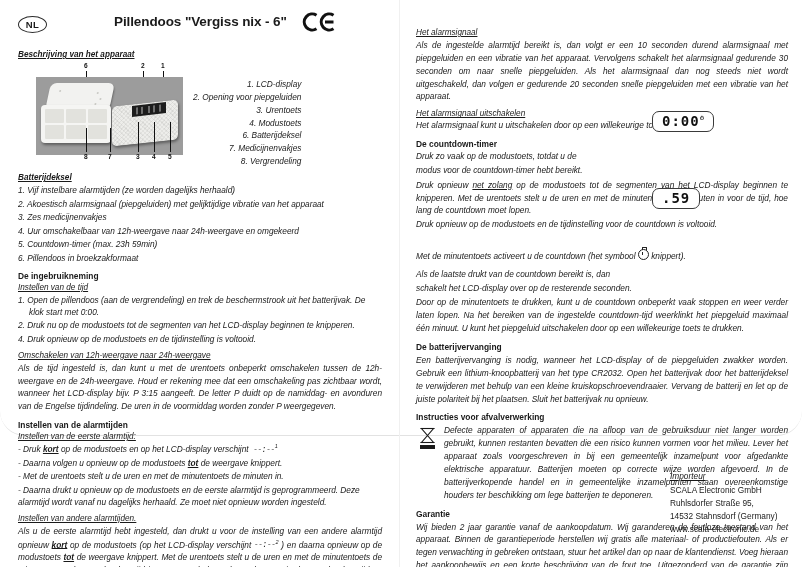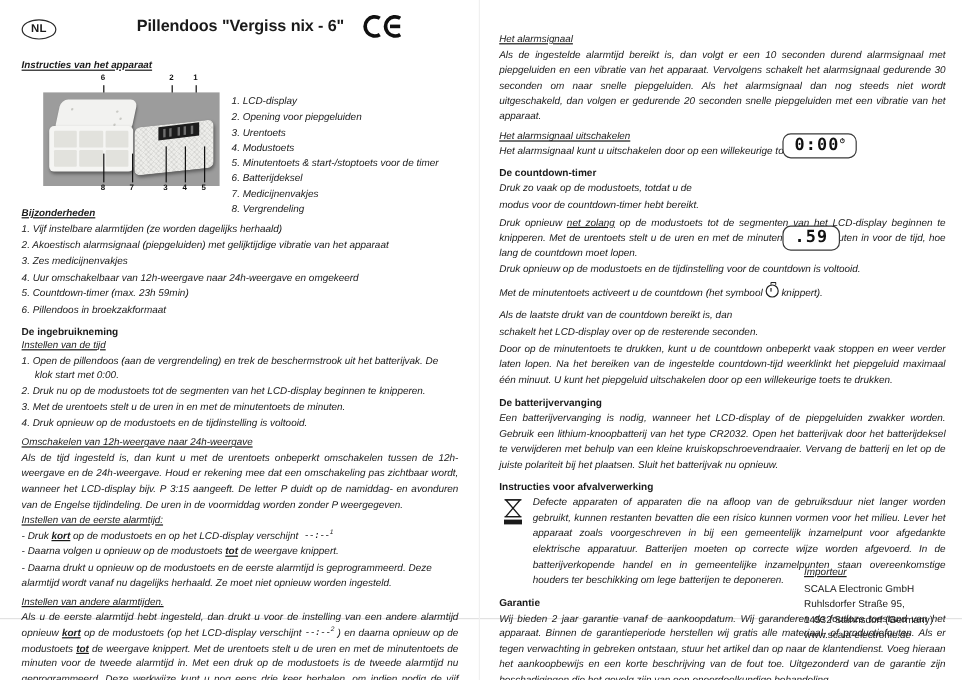--- a/index.html
+++ b/index.html
@@ -10,24 +10,25 @@
   body {
     width: 802px;
     height: 567px;
     font-family: "Liberation Sans", sans-serif;
     color: #1a1a1a;
     overflow: hidden;
     position: relative;
   }
   .page {
     width: 802px;
-    height: 516px;
+    height: 436px;
     position: relative;
     box-sizing: border-box;
     border-bottom: 1px solid #e2e2e2;
+    border-radius: 25px;
   }
   .col {
     position: absolute;
     top: 0;
     box-sizing: border-box;
   }
   .col-left {
     left: 0;
     width: 398px;
     padding: 14px 16px 0 18px;
@@ -220,20 +221,21 @@
     top: 16px;
     margin: 0;
     padding: 0;
     list-style: none;
   }
   .legend li {
     font-size: 8.3px;
     line-height: 1.55;
     margin: 0;
     white-space: nowrap;
+    text-align: right;
   }
 
   
   .lcd-fig {
     display: inline-block;
     border: 1.6px solid #3a3a3a;
     border-radius: 7px;
     padding: 1px 9px 2px 9px;
     background: #fff;
     font-family: "DejaVu Sans Mono", monospace;
@@ -334,21 +336,21 @@
       <div class="doc-title">Pillendoos "Vergiss nix - 6"</div>
       <div class="ce-mark">
         <svg width="36" height="20" viewBox="0 0 36 20">
           <path d="M14.5 3.2 A8 8 0 1 0 14.5 16.8" fill="none" stroke="#111" stroke-width="3.1"></path>
           <path d="M31.5 3.2 A8 8 0 1 0 31.5 16.8" fill="none" stroke="#111" stroke-width="3.1"></path>
           <rect x="23" y="8.5" width="8.5" height="3" fill="#111"></rect>
         </svg>
       </div>
     </div>
 
-    <div class="ital-head">Instructies van het apparaat</div>
+    <div class="ital-head">Beschrijving van het apparaat</div>
 
     <div class="photo-block">
 
       <div class="callout" style="left:66px; top:0px;">6</div>
       <div class="callout" style="left:123px; top:0px;">2</div>
       <div class="callout" style="left:143px; top:0px;">1</div>
       <div class="leader" style="left:68px; top:9px; height:25px;"></div>
       <div class="leader" style="left:125px; top:9px; height:42px;"></div>
       <div class="leader" style="left:145px; top:9px; height:30px;"></div>
 
@@ -388,53 +390,53 @@
       <div class="callout" style="left:90px; top:91px;">7</div>
       <div class="callout" style="left:118px; top:91px;">3</div>
       <div class="callout" style="left:134px; top:91px;">4</div>
       <div class="callout" style="left:150px; top:91px;">5</div>
 
       <ul class="legend">
         <li>1. LCD-display</li>
         <li>2. Opening voor piepgeluiden</li>
         <li>3. Urentoets</li>
         <li>4. Modustoets</li>
-        <li>5. Minutentoets &amp; start-/stoptoets voor de timer</li>
         <li>6. Batterijdeksel</li>
         <li>7. Medicijnenvakjes</li>
         <li>8. Vergrendeling</li>
       </ul>
     </div>
 
-    <div class="ital-head" style="margin-top:4px;">Bijzonderheden</div>
+    <div class="ital-head" style="margin-top:4px;">Batterijdeksel</div>
     <ul class="numlist">
       <li>1. Vijf instelbare alarmtijden (ze worden dagelijks herhaald)</li>
       <li>2. Akoestisch alarmsignaal (piepgeluiden) met gelijktijdige vibratie van het apparaat</li>
       <li>3. Zes medicijnenvakjes</li>
       <li>4. Uur omschakelbaar van 12h-weergave naar 24h-weergave en omgekeerd</li>
       <li>5. Countdown-timer (max. 23h 59min)</li>
       <li>6. Pillendoos in broekzakformaat</li>
     </ul>
 
     <h2 class="sect">De ingebruikneming</h2>
     <div class="ital-head-light" style="margin-top:1px;">Instellen van de tijd</div>
     <ul class="numlist">
       <li>1. Open de pillendoos (aan de vergrendeling) en trek de beschermstrook uit het batterijvak. De klok start met 0:00.</li>
       <li>2. Druk nu op de modustoets tot de segmenten van het LCD-display beginnen te knipperen.</li>
-      <li>3. Met de urentoets stelt u de uren in en met de minutentoets de minuten.</li>
       <li>4. Druk opnieuw op de modustoets en de tijdinstelling is voltooid.</li>
     </ul>
 
     <div class="ital-head-light">Omschakelen van 12h-weergave naar 24h-weergave</div>
     <p class="just">Als de tijd ingesteld is, dan kunt u met de urentoets onbeperkt omschakelen tussen de 12h-weergave en de 24h-weergave. Houd er rekening mee dat een omschakeling pas zichtbaar wordt, wanneer het LCD-display bijv. P 3:15 aangeeft. De letter P duidt op de namiddag- en avonduren van de Engelse tijdindeling. De uren in de voormiddag worden zonder P weergegeven.</p>
 
+    <h2 class="sect">Instellen van de alarmtijden</h2>
     <div class="ital-head-light" style="margin-top:1px;">Instellen van de eerste alarmtijd:</div>
     <ul class="dashlist">
       <li><span>- Druk </span><b class="ub">kort</b><span> op de modustoets en op het LCD-display verschijnt</span>&nbsp;&nbsp;<span class="bell-seg">--:--</span><span class="alarm-sup">1</span></li>
       <li><span>- Daarna volgen u opnieuw op de modustoets </span><b class="ub">tot</b><span> de weergave knippert.</span></li>
+      <li>- Met de urentoets stelt u de uren en met de minutentoets de minuten in.</li>
       <li>- Daarna drukt u opnieuw op de modustoets en de eerste alarmtijd is geprogrammeerd. Deze alarmtijd wordt vanaf nu dagelijks herhaald. Ze moet niet opnieuw worden ingesteld.</li>
     </ul>
 
     <div class="ital-head-light">Instellen van andere alarmtijden.</div>
     <p class="just"><span>Als u de eerste alarmtijd hebt ingesteld, dan drukt u voor de instelling van een andere alarmtijd opnieuw </span><b class="ub">kort</b><span> op de modustoets (op het LCD-display verschijnt </span><span class="bell-seg">--:--</span><span class="alarm-sup">2</span><span> ) en daarna opnieuw op de modustoets </span><b class="ub">tot</b><span> de weergave knippert. Met de urentoets stelt u de uren en met de minutentoets de minuten voor de tweede alarmtijd in. Met een druk op de modustoets is de tweede alarmtijd nu geprogrammeerd. Deze werkwijze kunt u nog eens drie keer herhalen, om indien nodig de vijf alarmtijden allemaal te programmeren. Met de modustoets schakelt u verder naar de tijdweergave.</span></p>
 
   </div>
 
   <div class="col col-right">
 
@@ -442,21 +444,21 @@
     <p class="just">Als de ingestelde alarmtijd bereikt is, dan volgt er een 10 seconden durend alarmsignaal met piepgeluiden en een vibratie van het apparaat. Vervolgens schakelt het alarmsignaal gedurende 30 seconden om naar snelle piepgeluiden. Als het alarmsignaal dan nog steeds niet wordt uitgeschakeld, dan volgen er gedurende 20 seconden snelle piepgeluiden met een vibratie van het apparaat.</p>
 
     <div class="ital-head-light">Het alarmsignaal uitschakelen</div>
     <p>Het alarmsignaal kunt u uitschakelen door op een willekeurige toets te drukken.</p>
 
     <h2 class="sect">De countdown-timer</h2>
     <p>Druk zo vaak op de modustoets, totdat u de</p>
     <p>modus voor de countdown-timer hebt bereikt.</p>
     <p class="just"><span>Druk opnieuw </span><u class="u">net zolang</u><span> op de modustoets tot de segmenten van het LCD-display beginnen te knipperen. Met de urentoets stelt u de uren en met de minutentoets de minuten in voor de tijd, hoe lang de countdown moet lopen.</span></p>
     <p>Druk opnieuw op de modustoets en de tijdinstelling voor de countdown is voltooid.</p>
-    <p style="margin-top:6px;"><span>Met de minutentoets activeert u de countdown (het symbool</span> <span class="timer-glyph"></span> <span>knippert).</span></p>
+    <p style="margin-top:18px;"><span>Met de minutentoets activeert u de countdown (het symbool</span> <span class="timer-glyph"></span> <span>knippert).</span></p>
     <p style="margin-top:6px;">Als de laatste drukt van de countdown bereikt is, dan</p>
     <p>schakelt het LCD-display over op de resterende seconden.</p>
     <p class="just">Door op de minutentoets te drukken, kunt u de countdown onbeperkt vaak stoppen en weer verder laten lopen. Na het bereiken van de ingestelde countdown-tijd weerklinkt het piepgeluid maximaal één minuut. U kunt het piepgeluid uitschakelen door op een willekeurige toets te drukken.</p>
 
     <h2 class="sect">De batterijvervanging</h2>
     <p class="just">Een batterijvervanging is nodig, wanneer het LCD-display of de piepgeluiden zwakker worden. Gebruik een lithium-knoopbatterij van het type CR2032. Open het batterijvak door het batterijdeksel te verwijderen met behulp van een kleine kruiskopschroevendraaier. Vervang de batterij en let op de juiste polariteit bij het plaatsen. Sluit het batterijvak nu opnieuw.</p>
 
     <h2 class="sect">Instructies voor afvalverwerking</h2>
     <div class="waste-row">
       <div class="waste-icon">

